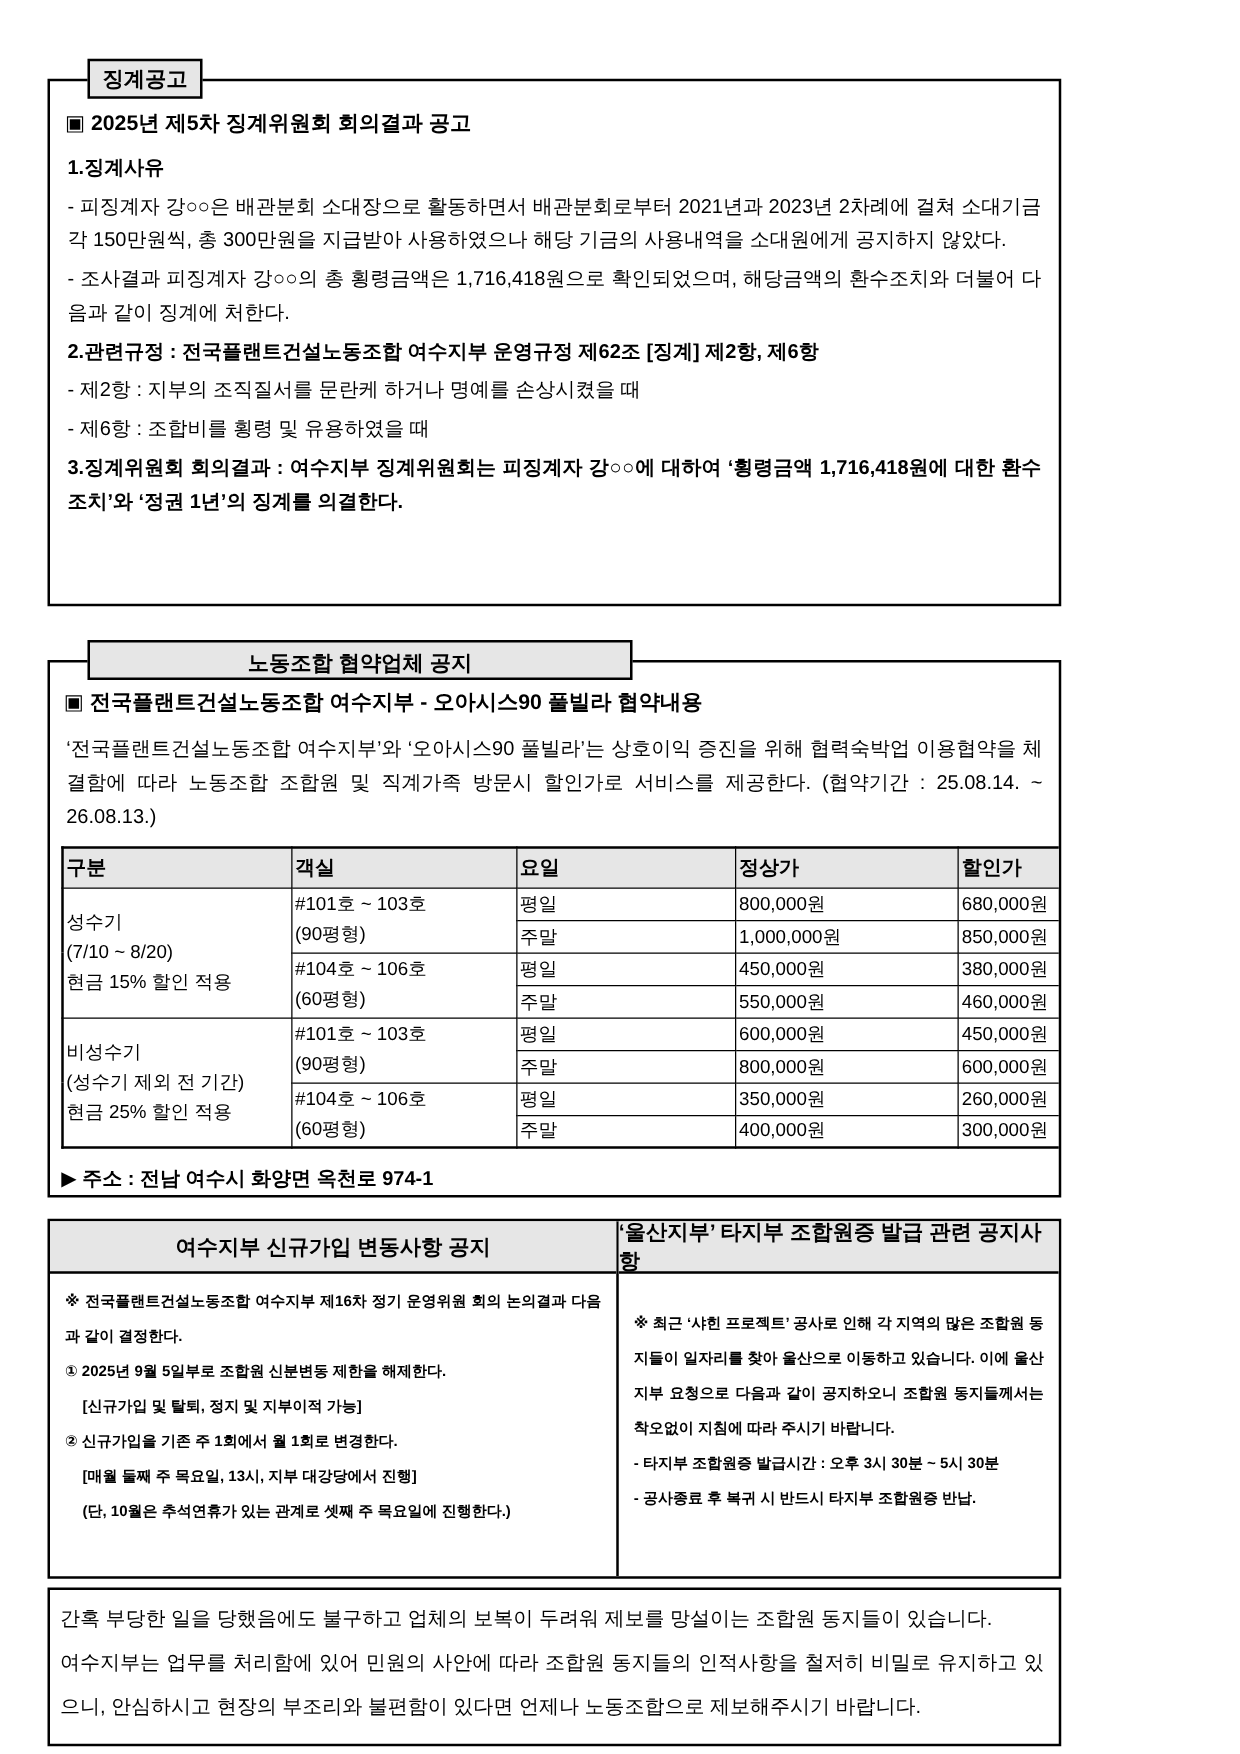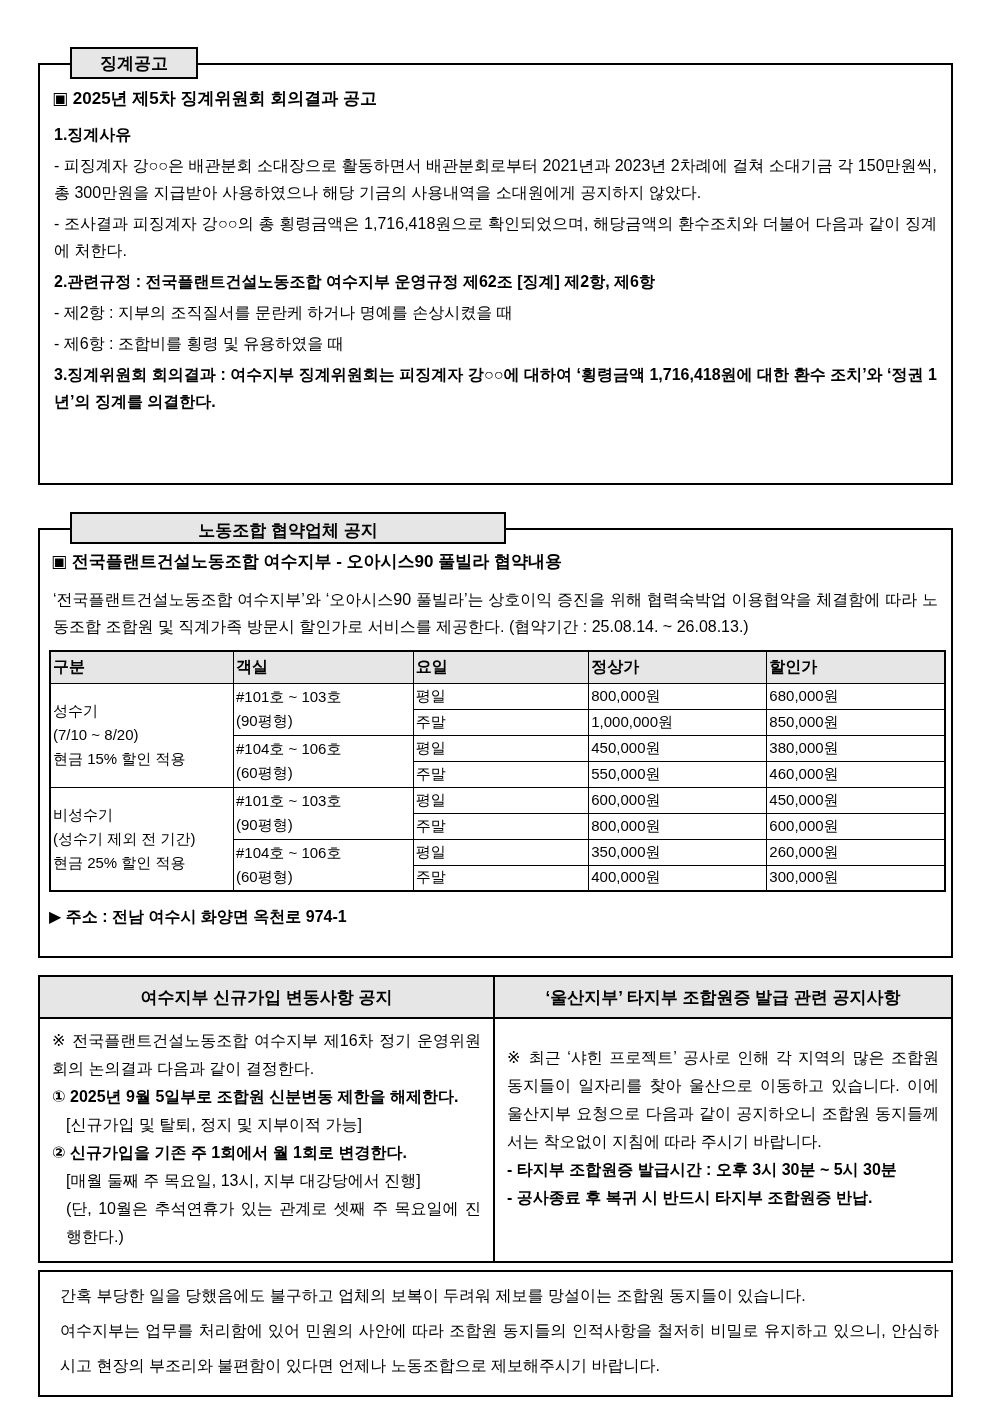--- a/index.html
+++ b/index.html
@@ -7,40 +7,40 @@
   body {
     width: 992px; height: 1403px;
     position: relative;
     background: #ffffff;
     font-family: "Liberation Sans", "DejaVu Sans", sans-serif;
     color: #000;
   }
   .frame {
     position: absolute;
     left: 38px;
-    width: 915px;
+    width: 811px;
     border: 2px solid #000;
     background: #fff;
     overflow: hidden;
   }
   .tag-box {
     position: absolute;
     background: #e6e6e6;
     border: 2px solid #000;
     z-index: 2;
     display: flex; align-items: center; justify-content: center;
     font-weight: 700;
     font-size: 17px;
   }
-  #tag1 { left: 70px; top: 47px; width: 128px; height: 32px; }
+  #tag1 { left: 70px; top: 47px; width: 92px; height: 32px; }
   #tag2 { left: 70px; top: 512px; width: 436px; height: 32px; align-items: flex-end; }
   #frame1 { top: 63px; height: 422px; padding: 16px 10px 0 10px; }
   #frame2 { top: 528px; height: 430px; padding: 14px 9px 0 9px; }
   #frame3 { top: 975px; height: 288px; padding: 0; }
-  #frame4 { top: 1270px; height: 127px; padding: 6px 12px 0 20px; }
+  #frame4 { top: 1270px; height: 127px; padding: 6px 12px 0 8px; }
 
   .doc-title { font-size: 17px; font-weight: 700; line-height: 24px; margin: 6px 0 0 2px; }
   p.body-line { margin: 4px; font-size: 16px; line-height: 27px; text-align: justify; }
   .bold { font-weight: 700; }
   .gap { margin-top: 11px; }
   .gap-sm { margin-top: 5px; }
 
   
   table.price-table {
     border-collapse: collapse;
@@ -74,21 +74,21 @@
   .col-right { flex: 1; gap: 17px; }
   .col-header {
     height: 42px;
     background: #e6e6e6;
     border-bottom: 2px solid #000;
     display: flex; align-items: center; justify-content: center;
     font-size: 17px; font-weight: 700;
     flex: 0 0 auto;
   }
   .col-body { padding: 8px 12px 0 12px; flex: 1; overflow: hidden; }
-  .col-body p { margin: 0; font-size: 16px; line-height: 28px; text-align: justify; }
+  .col-body p { margin: 0; font-size: 12px; line-height: 28px; text-align: justify; font-weight: bold; }
   .indent { padding-left: 14px; }
   .hang { padding-left: 14px; text-indent: -14px; }
 
   #frame4 p { margin: 0; font-size: 16px; line-height: 35px; text-align: justify; }
 </style>
 </head>
 <body>
 
 <div class="tag-box" id="tag1">
   <span>징계공고</span>

